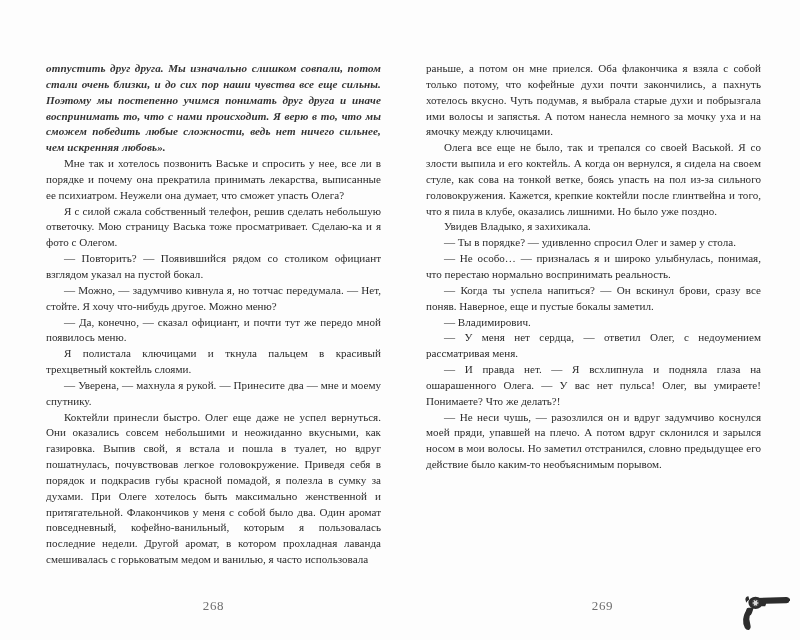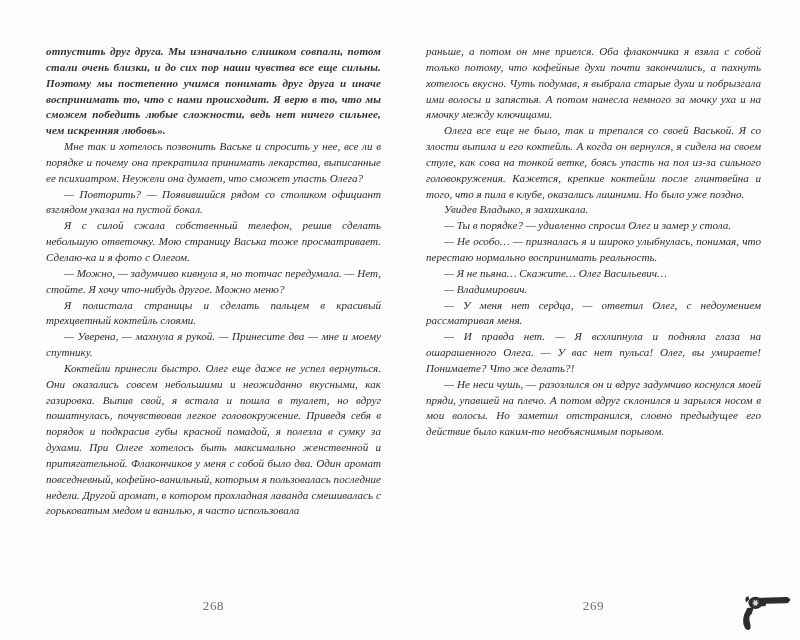--- a/index.html
+++ b/index.html
@@ -33,85 +33,86 @@
     text-align: justify;
     text-justify: inter-word;
     hyphens: manual;
   }
   .page-left .text-column  { left: 46px; }
   .page-right .text-column { left: 26px; }
 
   .text-column p {
     margin: 0;
     text-indent: 18px;
-    font-style: italic;
     -webkit-font-smoothing: antialiased;
   }
   .text-column p.letter {
     font-style: italic;
     font-weight: 600;
     letter-spacing: 0.1px;
     color: #333333;
   }
   .text-column p.cont {
     text-indent: 0;
+    margin-top: 17px;
   }
   .text-column p.letter.cont {
     text-indent: 0;
   }
 
   .page-number {
     position: absolute;
     bottom: 26px;
     width: 335px;
     text-align: center;
     font-size: 13px;
     color: #6d6d6d;
     letter-spacing: 0.6px;
   }
   .page-left .page-number  { left: 46px; }
-  .page-right .page-number { left: 26px; }
+  .page-right .page-number { left: 35px; }
 
   .ornament {
     position: absolute;
     right: 6px;
     bottom: 8px;
     width: 54px;
     height: 42px;
     opacity: 0.92;
   }
   .ornament svg { display: block; width: 100%; height: 100%; }
 </style>
 </head>
 <body>
 
 <div class="page-spread">
 
   <div class="page page-left">
     <div class="text-column" id="left-col">
         <p class="letter cont">отпустить друг друга. Мы изначально слишком совпали, потом стали очень близки, и до сих пор наши чувства все еще сильны. Поэтому мы постепенно учимся понимать друг друга и иначе воспринимать то, что с нами происходит. Я верю в то, что мы сможем победить любые сложности, ведь нет ничего сильнее, чем искренняя любовь».</p>
         <p class="">Мне так и хотелось позвонить Ваське и спросить у нее, все ли в порядке и почему она прекратила принимать лекарства, выписанные ее психиатром. Неужели она думает, что сможет упасть Олега?</p>
+        <p class="">Я с силой сжала собственный телефон, решив сделать небольшую ответочку. Мою страницу Васька тоже просматривает. Сделаю-ка и я фото с Олегом.</p>
         <p class="">— Повторить? — Появившийся рядом со столиком официант взглядом указал на пустой бокал.</p>
-        <p class="">Я с силой сжала собственный телефон, решив сделать небольшую ответочку. Мою страницу Васька тоже просматривает. Сделаю-ка и я фото с Олегом.</p>
         <p class="">— Можно, — задумчиво кивнула я, но тотчас передумала. — Нет, стойте. Я хочу что-нибудь другое. Можно меню?</p>
-        <p class="">Я полистала страницы и сделать пальцем в красивый трехцветный коктейль слоями.</p>
+        <p class="">— Да, конечно, — сказал официант, и почти тут же передо мной появилось меню.</p>
+        <p class="">Я полистала ключицами и ткнула пальцем в красивый трехцветный коктейль слоями.</p>
         <p class="">— Уверена, — махнула я рукой. — Принесите два — мне и моему спутнику.</p>
         <p class="">Коктейли принесли быстро. Олег еще даже не успел вернуться. Они оказались совсем небольшими и неожиданно вкусными, как газировка. Выпив свой, я встала и пошла в туалет, но вдруг пошатнулась, почувствовав легкое головокружение. Приведя себя в порядок и подкрасив губы красной помадой, я полезла в сумку за духами. При Олеге хотелось быть максимально женственной и притягательной. Флакончиков у меня с собой было два. Один аромат повседневный, кофейно-ванильный, которым я пользовалась последние недели. Другой аромат, в котором прохладная лаванда смешивалась с горьковатым медом и ванилью, я часто использовала</p>
       </div>
     <div class="page-number">268</div>
   </div>
 
   <div class="page page-right">
     <div class="text-column" id="right-col">
         <p class="cont">раньше, а потом он мне приелся. Оба флакончика я взяла с собой только потому, что кофейные духи почти закончились, а пахнуть хотелось вкусно. Чуть подумав, я выбрала старые духи и побрызгала ими волосы и запястья. А потом нанесла немного за мочку уха и на ямочку между ключицами.</p>
         <p class="">Олега все еще не было, так и трепался со своей Васькой. Я со злости выпила и его коктейль. А когда он вернулся, я сидела на своем стуле, как сова на тонкой ветке, боясь упасть на пол из-за сильного головокружения. Кажется, крепкие коктейли после глинтвейна и того, что я пила в клубе, оказались лишними. Но было уже поздно.</p>
         <p class="">Увидев Владыко, я захихикала.</p>
         <p class="">— Ты в порядке? — удивленно спросил Олег и замер у стола.</p>
         <p class="">— Не особо… — призналась я и широко улыбнулась, понимая, что перестаю нормально воспринимать реальность.</p>
-        <p class="">— Я не пьяна… Скажите… Олег Васильевич…</p>
+        <p class="">— Когда ты успела напиться? — Он вскинул брови, сразу все поняв. Наверное, еще и пустые бокалы заметил.</p>
         <p class="">— Владимирович.</p>
         <p class="">— У меня нет сердца, — ответил Олег, с недоумением рассматривая меня.</p>
         <p class="">— И правда нет. — Я всхлипнула и подняла глаза на ошарашенного Олега. — У вас нет пульса! Олег, вы умираете! Понимаете? Что же делать?!</p>
         <p class="">— Не неси чушь, — разозлился он и вдруг задумчиво коснулся моей пряди, упавшей на плечо. А потом вдруг склонился и зарылся носом в мои волосы. Но заметил отстранился, словно предыдущее его действие было каким-то необъяснимым порывом.</p>
       </div>
     <div class="page-number">269</div>
     <div class="ornament">
       <svg viewBox="0 0 120 95" xmlns="http://www.w3.org/2000/svg">
         <g fill="#1c1c1c">
           <path d="M34 18 L104 16 Q110 16 110 20 L110 26 Q110 30 104 30 L58 31 L56 37 L36 37 Z"></path>

